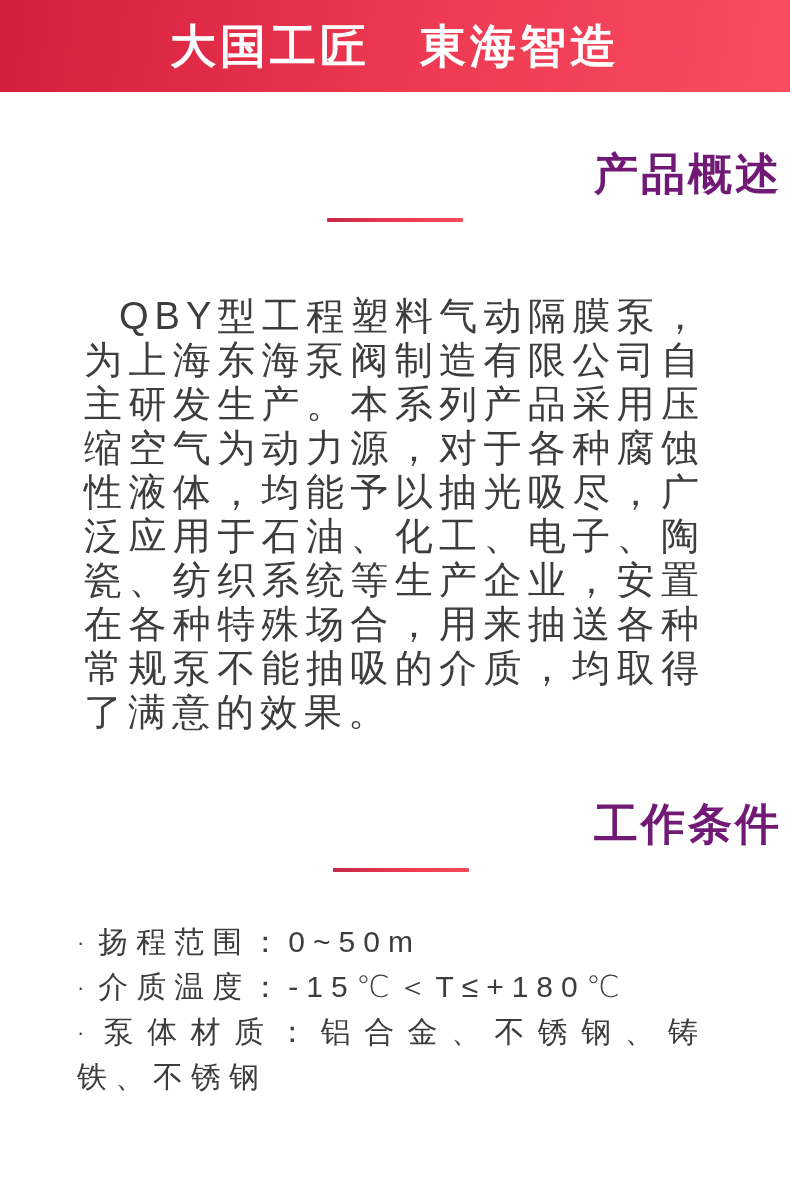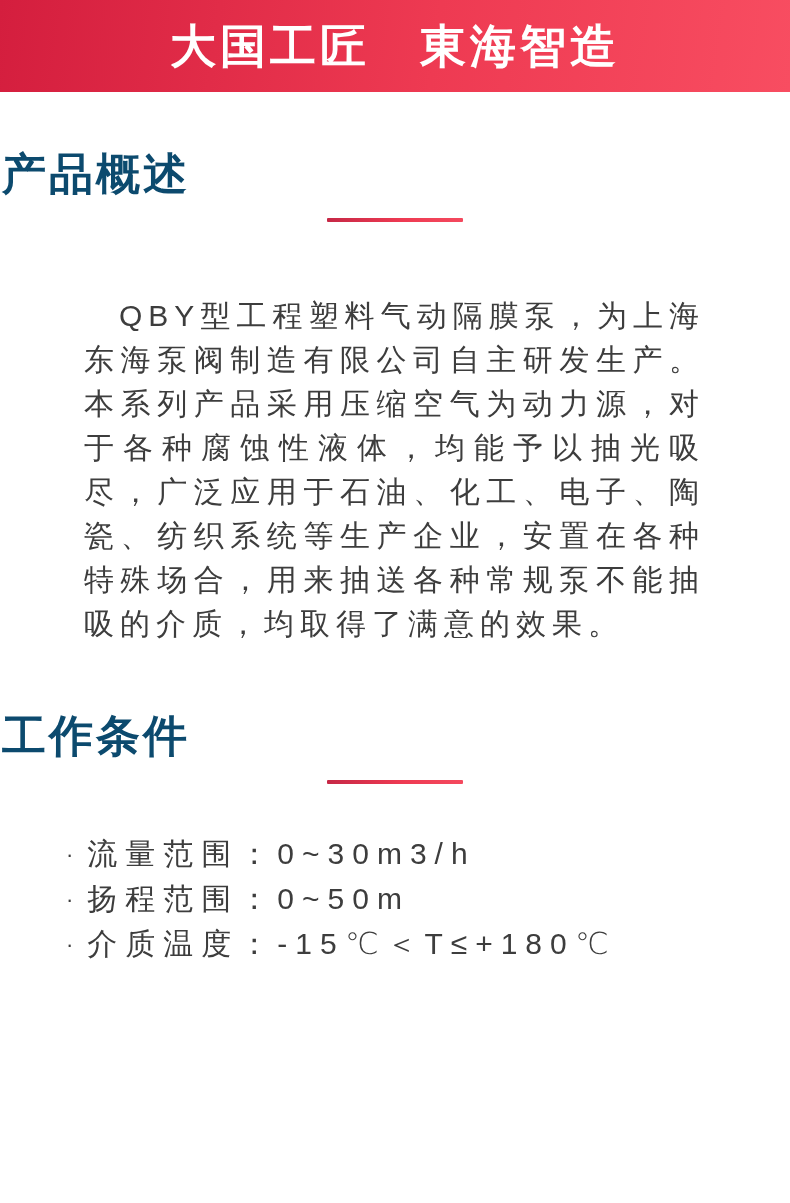--- a/index.html
+++ b/index.html
@@ -29,41 +29,41 @@
   .banner-title {
     color: #ffffff;
     font-size: 46px;
     font-weight: 700;
     letter-spacing: 4px;
     line-height: 1;
     white-space: nowrap;
   }
   
   .section-1 { margin-top: 56px; }
-  .section-2 { margin-top: 64px; }
+  .section-2 { margin-top: 64px; padding-left: 11px; }
   .sec-title {
-    margin: 2px;
-    text-align: left;
+    margin: 8px;
+    text-align: right;
     font-size: 44px;
     line-height: 52px;
     font-weight: 700;
-    color: #0c4a6e;
+    color: #701a75;
     letter-spacing: 3px;
   }
   .sec-rule {
     width: 136px;
     height: 4px;
     margin: 18px auto 0 auto;
     background: linear-gradient(90deg, #c62846 0%, #ee3a52 55%, #f4495e 100%);
     border-radius: 1px;
   }
   
   .overview-text {
     margin: 72px 85px 0 84px;
-    font-size: 30px;
+    font-size: 38px;
     line-height: 44px;
     letter-spacing: 6px;
     color: #3d3d3d;
     font-weight: 300;
     text-align: justify;
     text-justify: inter-ideograph;
     text-indent: 35px;
   }
   
   .cond-list {
@@ -100,19 +100,19 @@
     <h2 class="sec-title">产品概述</h2>
     <div class="sec-rule"></div>
     <p class="overview-text">QBY型工程塑料气动隔膜泵，为上海东海泵阀制造有限公司自主研发生产。本系列产品采用压缩空气为动力源，对于各种腐蚀性液体，均能予以抽光吸尽，广泛应用于石油、化工、电子、陶瓷、纺织系统等生产企业，安置在各种特殊场合，用来抽送各种常规泵不能抽吸的介质，均取得了满意的效果。</p>
   </section>
 
   <section class="section-2">
     <h2 class="sec-title">工作条件</h2>
     <div class="sec-rule"></div>
 
     <ul class="cond-list">
-      <li class="cond-item"><span class="bullet">·</span><span>流量范围：0~30m3/h</span></li>
       <li class="cond-item"><span class="bullet">·</span><span>扬程范围：0~50m</span></li>
       <li class="cond-item"><span class="bullet">·</span><span>介质温度：-15℃＜T≤+180℃</span></li>
+      <li class="cond-item"><span class="bullet">·</span><span>泵体材质：铝合金、不锈钢、铸铁、不锈钢</span></li>
     </ul>
   </section>
 
 </div>
 
 </body></html>

